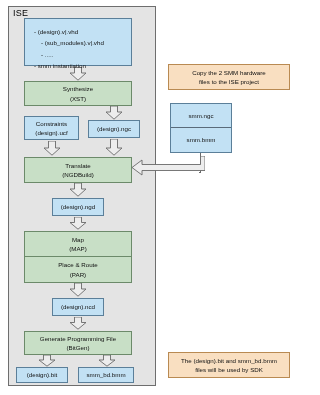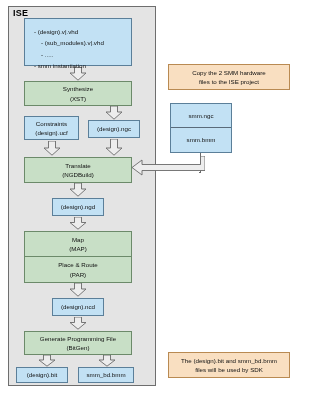--- a/index.html
+++ b/index.html
@@ -32,21 +32,21 @@
     height: 380px;
     background: #e4e4e4;
     border: 1px solid #6e6e6e;
     box-sizing: border-box;
   }
   .ise-title {
     position: absolute;
     left: 13px;
     top: 8px;
     font-size: 9px;
-    font-weight: bold;
+    font-weight: normal;
     letter-spacing: 0.2px;
     color: #000;
     z-index: 6;
   }
 
   
   .box {
     position: absolute;
     box-sizing: border-box;
     border: 1px solid #5a6b7a;

